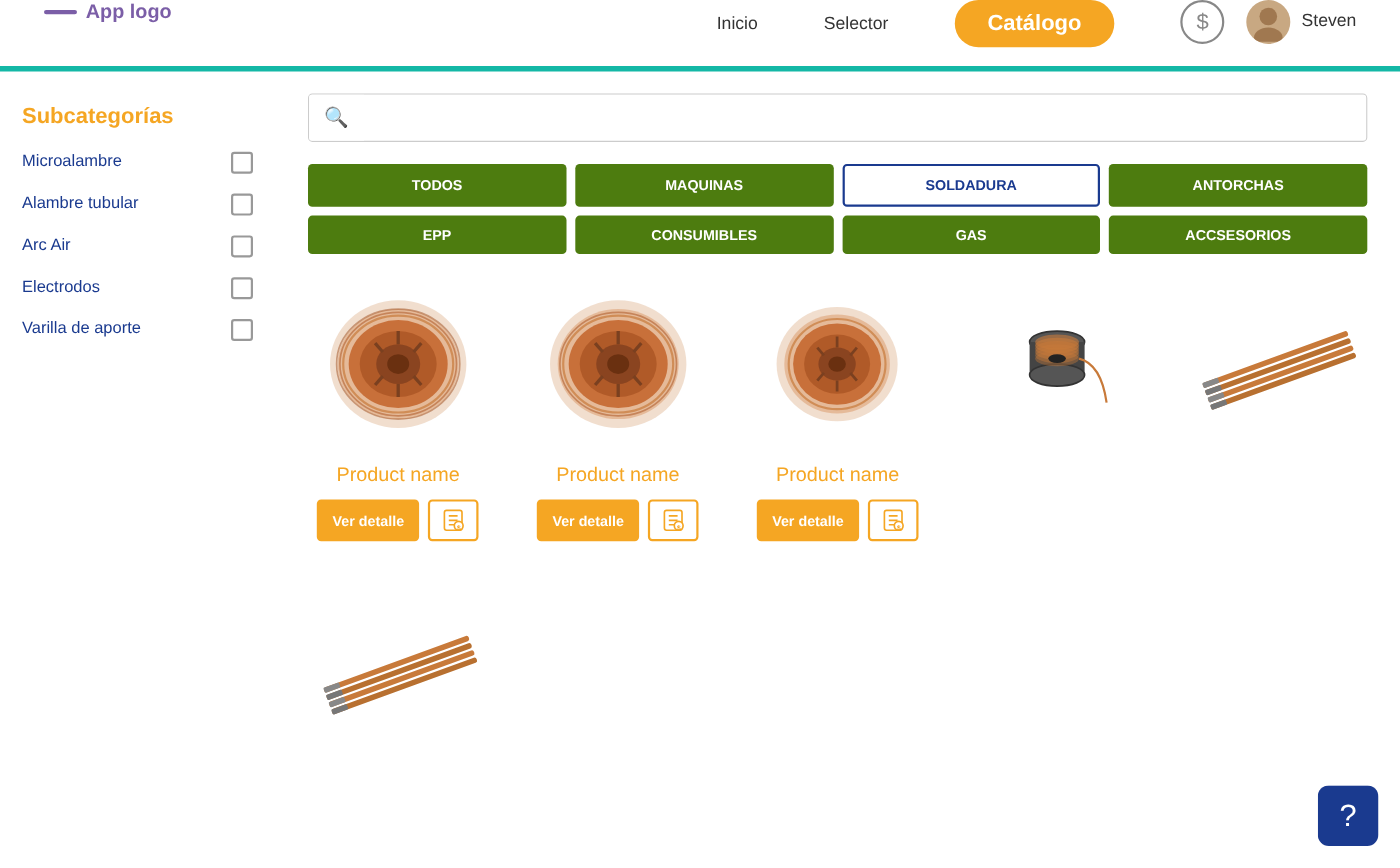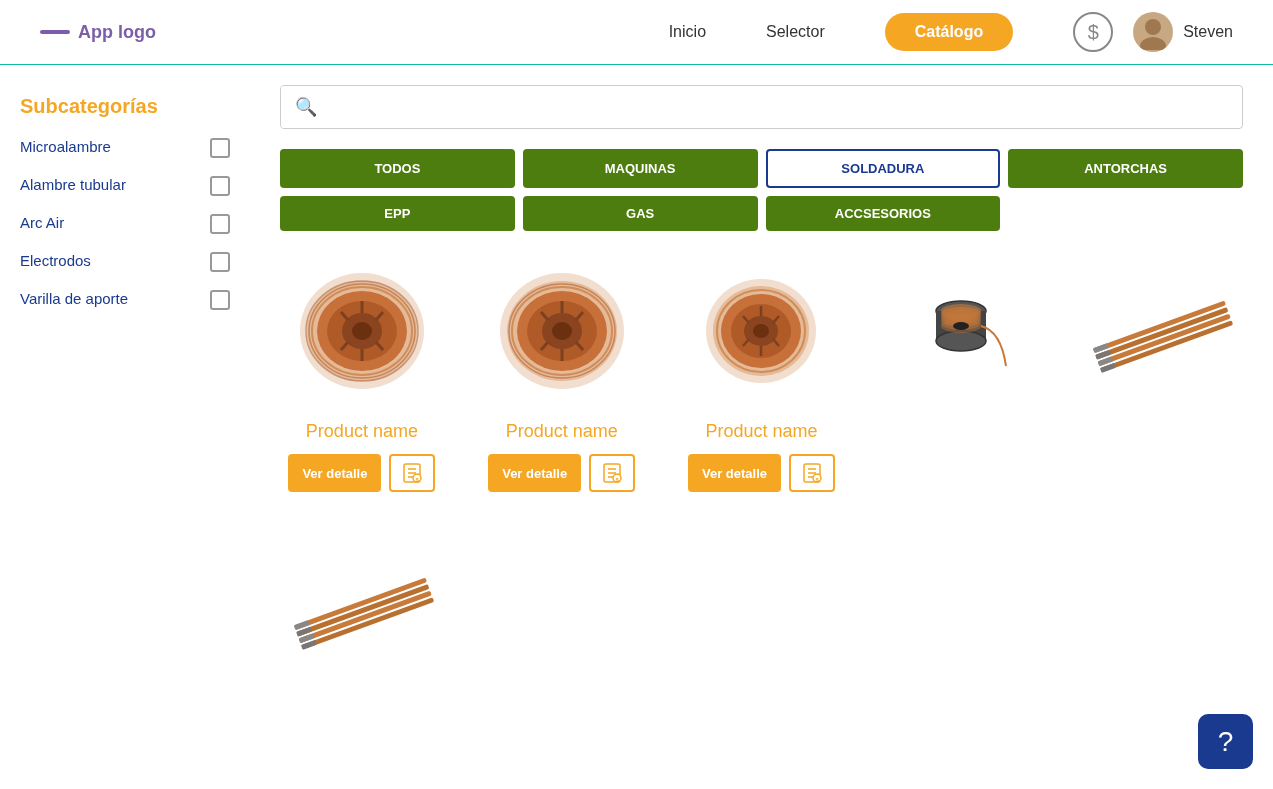--- a/index.html
+++ b/index.html
@@ -1,24 +1,24 @@
 <!DOCTYPE html>
 <html><head>
   <meta charset="utf-8">
   <style>
     * { box-sizing: border-box; margin: 0; padding: 0; }
     body { font-family: Arial, sans-serif; background: #fff; color: #333; }
 
     
     .header {
       display: flex;
-      align-items: center;
+      align-items: flex-start;
       padding: 0 40px;
       height: 65px;
-      border-bottom: 1px solid #14b8a6;
+      border-bottom: 5px solid #14b8a6;
       background: #fff;
     }
     .header-logo {
       color: #7b5ea7;
       font-weight: bold;
       font-size: 18px;
       margin-right: auto;
       display: flex;
       align-items: center;
       gap: 8px;
@@ -40,21 +40,21 @@
       text-decoration: none;
       font-size: 16px;
       cursor: pointer;
     }
     .nav-catalog-btn {
       background: #f5a623;
       color: #fff;
       border: none;
       border-radius: 25px;
       padding: 10px 30px;
-      font-size: 16px;
+      font-size: 20px;
       cursor: pointer;
       font-weight: bold;
     }
     .header-right {
       display: flex;
       align-items: center;
       gap: 20px;
       margin-left: 60px;
     }
     .dollar-icon {
@@ -333,20 +333,21 @@
       <input type="text" class="search-input" placeholder="" style="">
     </div>
 
     <div class="categories-section">
       <div class="categories-grid">
         <button class="cat-btn cat-btn-filled">TODOS</button>
         <button class="cat-btn cat-btn-filled">MAQUINAS</button>
         <button class="cat-btn cat-btn-outline">SOLDADURA</button>
         <button class="cat-btn cat-btn-filled">ANTORCHAS</button>
         <button class="cat-btn cat-btn-filled">EPP</button>
+        <button class="cat-btn cat-btn-filled">CONSUMIBLES</button>
         <button class="cat-btn cat-btn-filled">GAS</button>
         <button class="cat-btn cat-btn-filled">ACCSESORIOS</button>
       </div>
     </div>
 
     <div class="products-grid">
 
       <div class="product-card">
         <div class="product-image-container">
           <svg class="spool-svg" viewBox="0 0 140 130" xmlns="http://www.w3.org/2000/svg">

